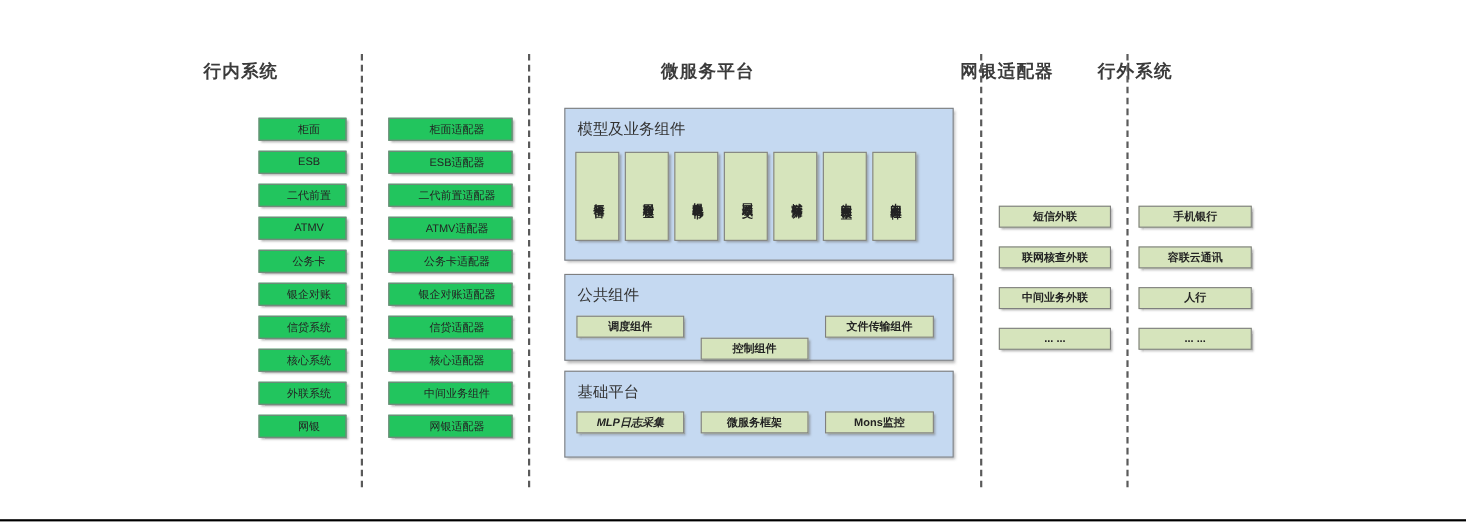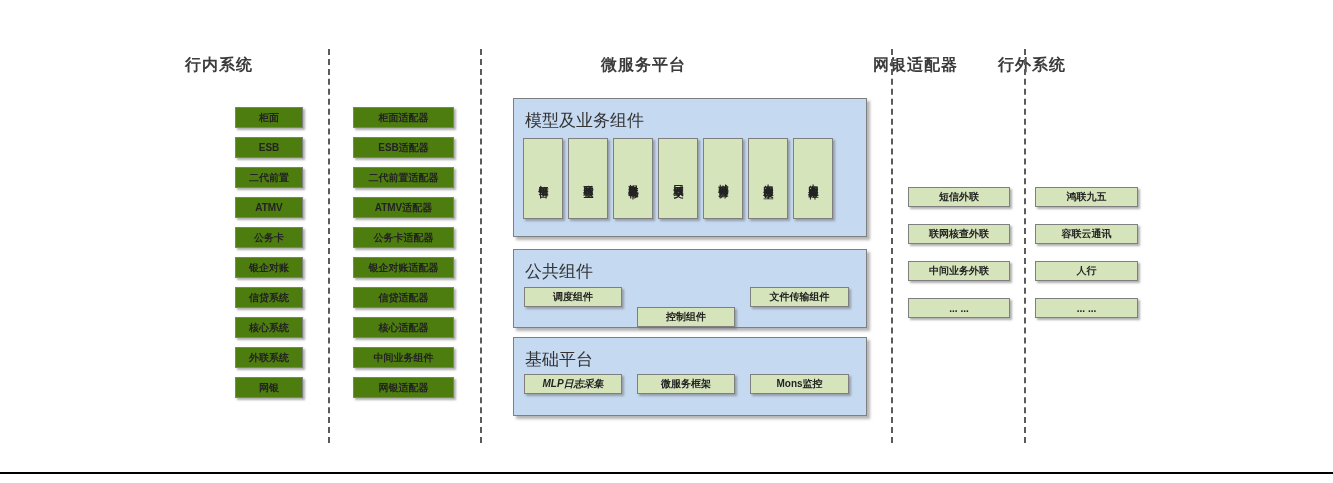--- a/index.html
+++ b/index.html
@@ -5,28 +5,28 @@
   html,body { margin:0; padding:0; background:#ffffff; }
   body { font-family:"Liberation Sans", sans-serif; }
   .stage { position:relative; width:1333px; height:483px; background:#ffffff; overflow:hidden; }
 
   .col-title { position:absolute; top:55px; width:170px; 
                font-size:16px; font-weight:bold; color:#3b3b3b; letter-spacing:1px; }
 
   .dash { position:absolute; top:49px; height:394px; width:0;
           border-left:2px dashed #5a5a5a; }
 
-  .gbox { position:absolute; height:19px; background:#4d7c0f; border:1px solid #7f7f7f;
+  .gbox { position:absolute; height:19px; background:#22c55e; border:1px solid #7f7f7f;
           box-shadow:2px 2px 2px rgba(110,110,110,.55);
           display:flex; align-items:center; justify-content:center;
-          font-size:10px; font-weight:bold; color:#232323; }
+          font-size:10px; font-weight:normal; color:#232323;padding-left:12px; }
 
   .panel { position:absolute; left:513px; width:352px; background:#c5d9f1;
            border:1px solid #7f7f7f; box-shadow:2.5px 2.5px 2.5px rgba(110,110,110,.5); }
-  .panel-label { position:absolute; left:11px; top:10px; font-size:17px; color:#333333; }
+  .panel-label { position:absolute; left:11px; top:10px; font-size:14px; color:#333333; }
 
   .vbox { position:absolute; width:38px; height:79px; background:#d6e4bc;
           border:1px solid #7f7f7f; box-shadow:2px 2px 2px rgba(110,110,110,.55);
           display:flex; align-items:center; justify-content:center; }
   .vbox span { writing-mode:vertical-rl; text-orientation:upright;
                font-size:10px; font-weight:bold; color:#232323; letter-spacing:1px; }
 
   .hbox { position:absolute; height:18px; background:#d6e4bc; border:1px solid #7f7f7f;
           box-shadow:2px 2px 2px rgba(110,110,110,.55);
           display:flex; align-items:center; justify-content:center;
@@ -108,20 +108,20 @@
   </div>
   <div class="hbox" style="left:524px; top:374px; width:96px;font-style:italic;">MLP日志采集</div>
   <div class="hbox" style="left:637px; top:374px; width:96px;">微服务框架</div>
   <div class="hbox" style="left:750px; top:374px; width:97px;">Mons监控</div>
 
   <div class="hbox" style="left:908px; top:187px; width:100px;">短信外联</div>
   <div class="hbox" style="left:908px; top:224px; width:100px;">联网核查外联</div>
   <div class="hbox" style="left:908px; top:261px; width:100px;">中间业务外联</div>
   <div class="hbox" style="left:908px; top:298px; width:100px;">... ...</div>
 
-  <div class="hbox" style="left:1035px; top:187px; width:101px;">鸿联九五</div>
+  <div class="hbox" style="left:1035px; top:187px; width:101px;">手机银行</div>
   <div class="hbox" style="left:1035px; top:224px; width:101px;">容联云通讯</div>
   <div class="hbox" style="left:1035px; top:261px; width:101px;">人行</div>
   <div class="hbox" style="left:1035px; top:298px; width:101px;">... ...</div>
 
   <div class="bottom-rule"></div>
 
 </div>
 
 </body></html>

